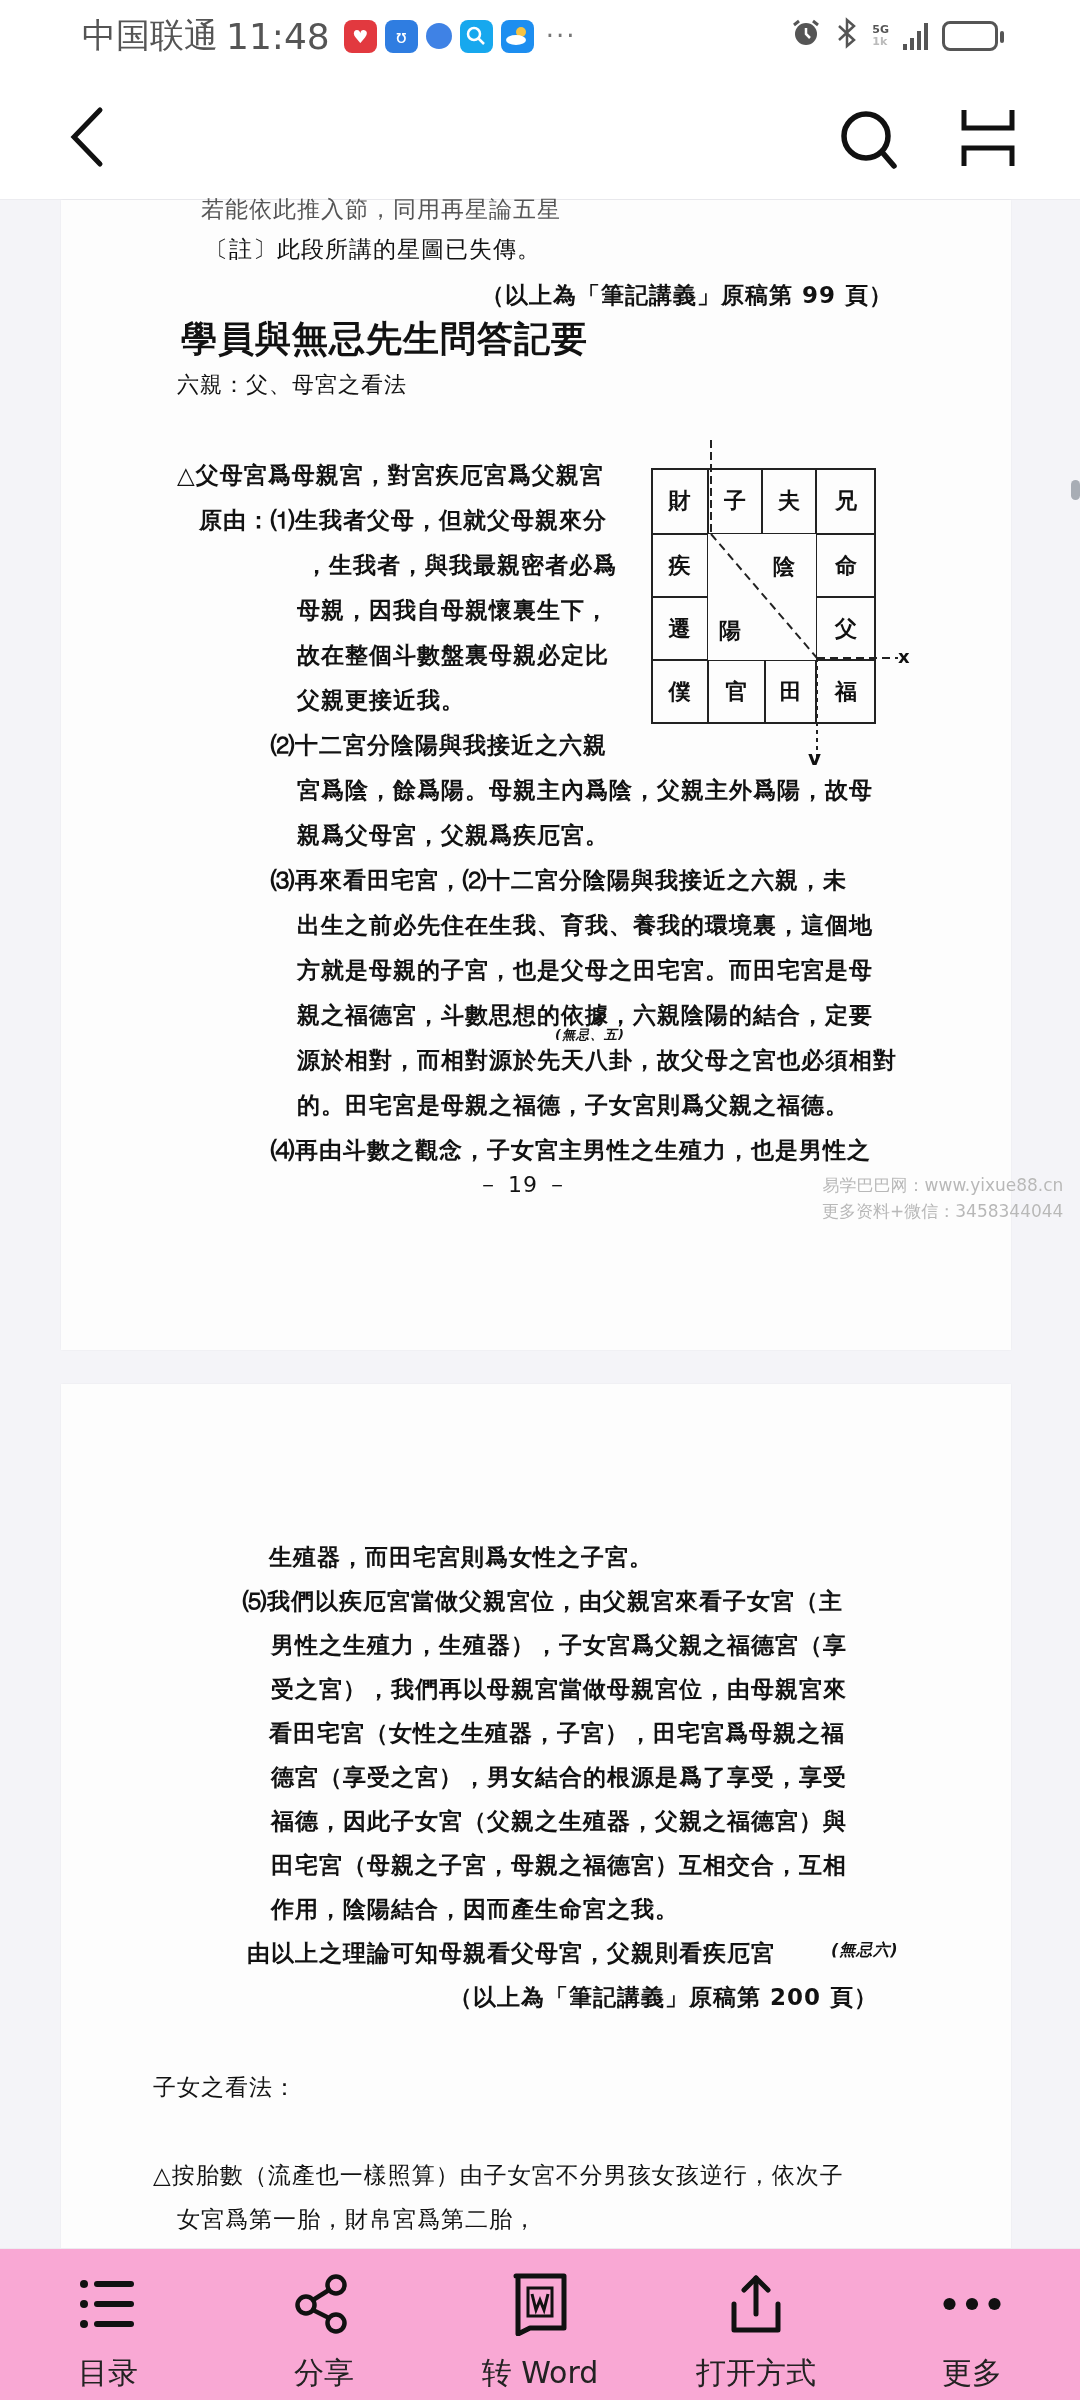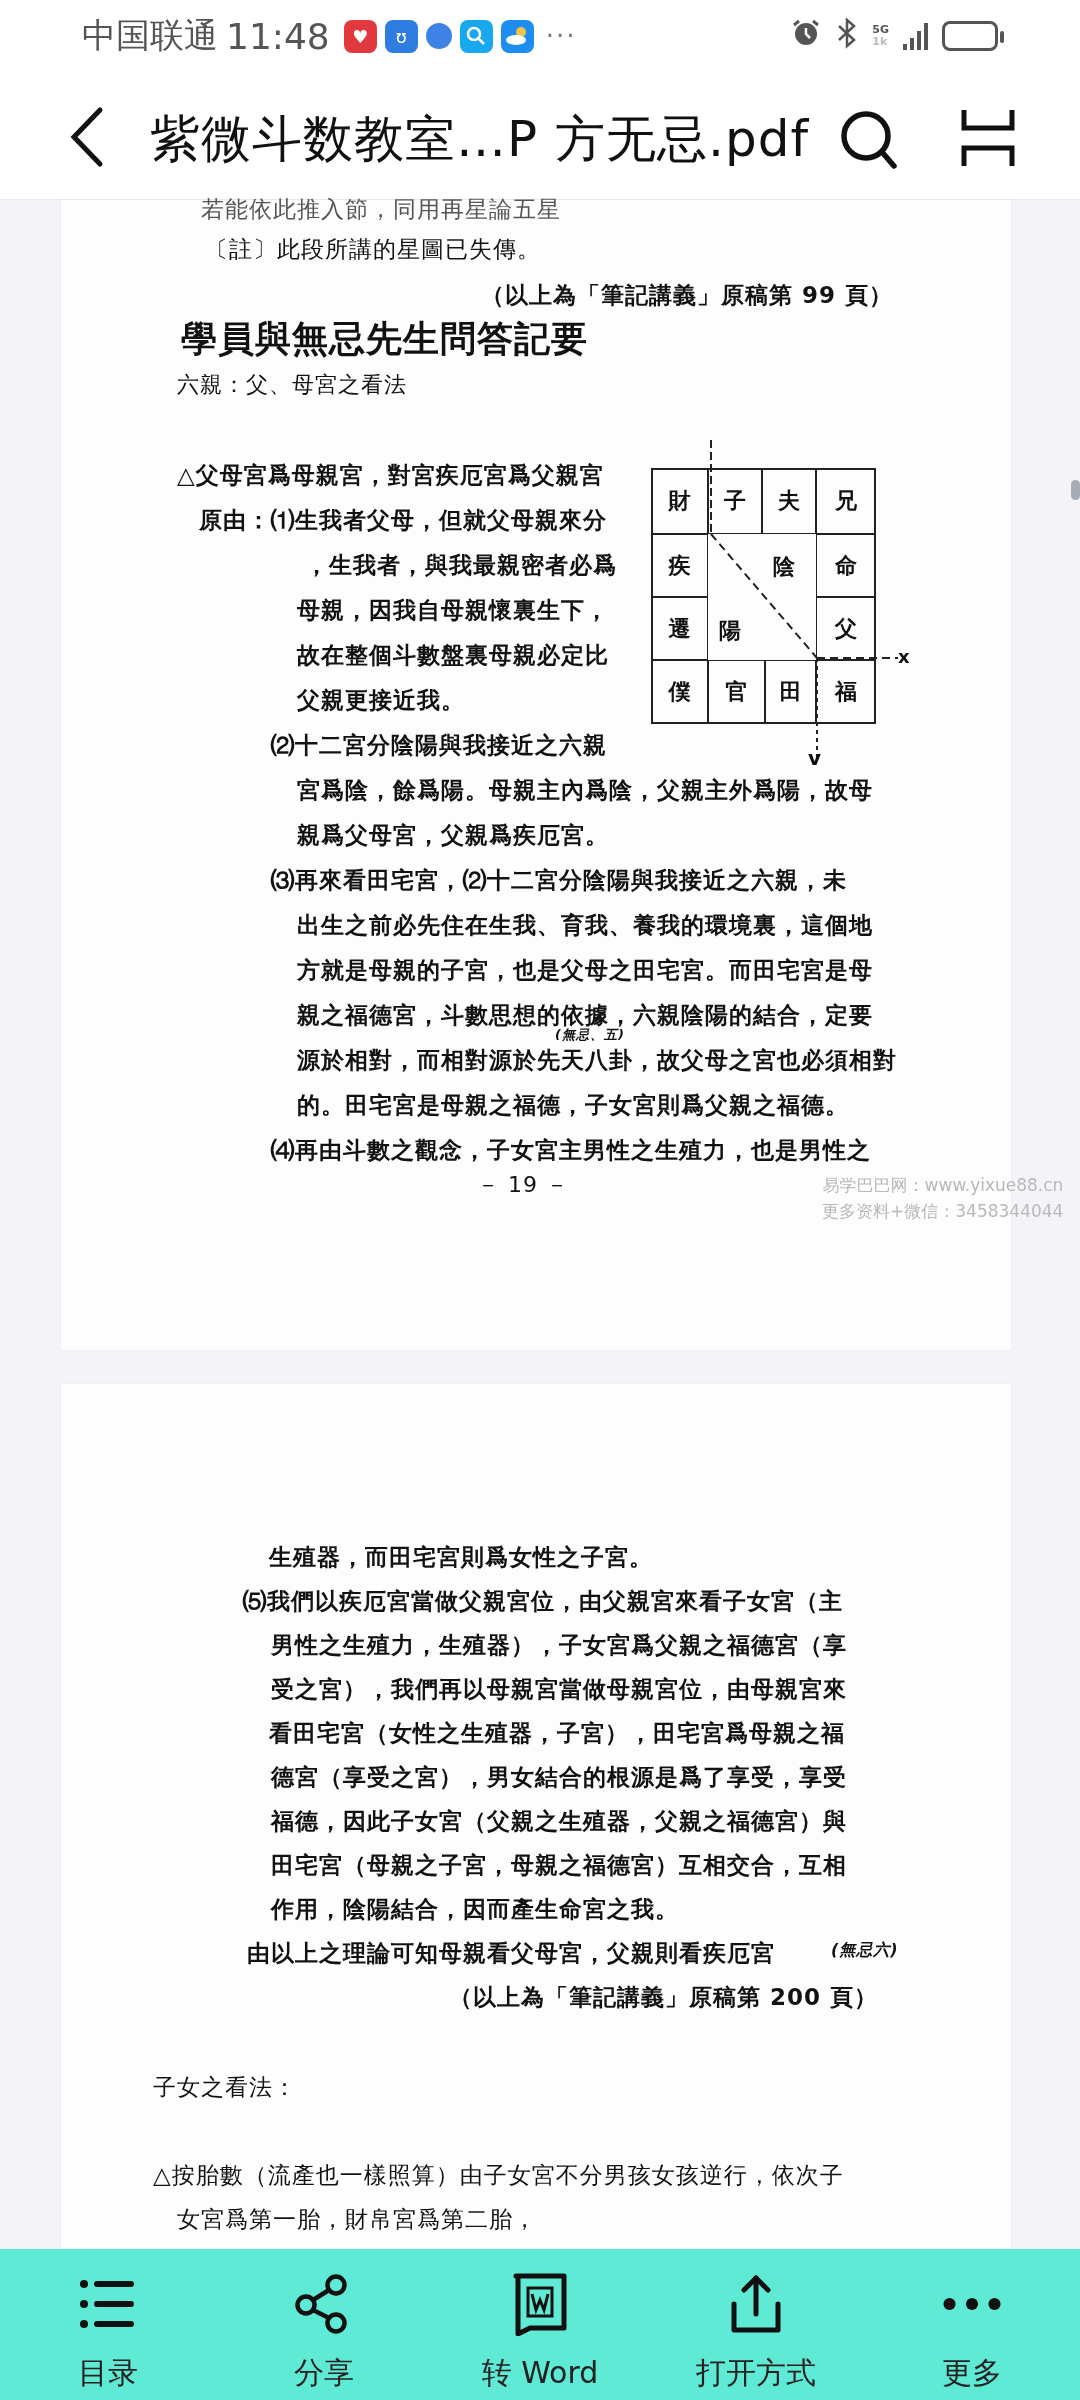--- a/index.html
+++ b/index.html
@@ -96,21 +96,21 @@
 
     
     .scroll-thumb {
       position: absolute; left: 1071px; top: 480px; width: 9px; height: 20px;
       background: #a8adb5; border-radius: 5px;
     }
 
     
     .bottom-bar {
       position: absolute; left: 0; top: 2248px; width: 1080px; height: 152px;
-      background: #5eead4; border-top: 1px solid #ececf0;
+      background: #f9a8d4; border-top: 1px solid #ececf0;
     }
     .tb-item {
       position: absolute; top: 0; width: 216px; height: 152px; display: flex;
       flex-direction: column; align-items: center; cursor: pointer;
     }
     .tb-icon { margin-top: 22px; width: 60px; height: 66px; display: flex; align-items: center; justify-content: center; }
     .tb-label { margin-top: 16px; font-size: 30px; color: #222; }
   </style>
 </head>
 <body>
@@ -162,21 +162,20 @@
     <span class="battery"><span class="fill"></span></span>
   </div>
 </div>
 
 <div class="title-bar">
   <div class="back-btn">
     <svg width="60" height="70" viewBox="0 0 60 70">
         <path d="M40 8 L14 35 L40 62" stroke="#111" stroke-width="5" fill="none" stroke-linecap="round"></path>
       </svg>
   </div>
-  <div class="doc-title">紫微斗数教室…P  方无忌.pdf</div>
   <div class="search-btn">
     <svg width="64" height="64" viewBox="0 0 64 64">
         <circle cx="30" cy="30" r="22" stroke="#111" stroke-width="5.5" fill="none"></circle>
         <line x1="46" y1="46" x2="58" y2="60" stroke="#111" stroke-width="5.5" stroke-linecap="round"></line>
       </svg>
   </div>
   <div class="mode-btn">
     <svg width="56" height="60" viewBox="0 0 56 60">
         <path d="M4 2 V20 H52 V2" stroke="#111" stroke-width="5" fill="none"></path>
         <path d="M4 58 V40 H52 V58" stroke="#111" stroke-width="5" fill="none"></path>

